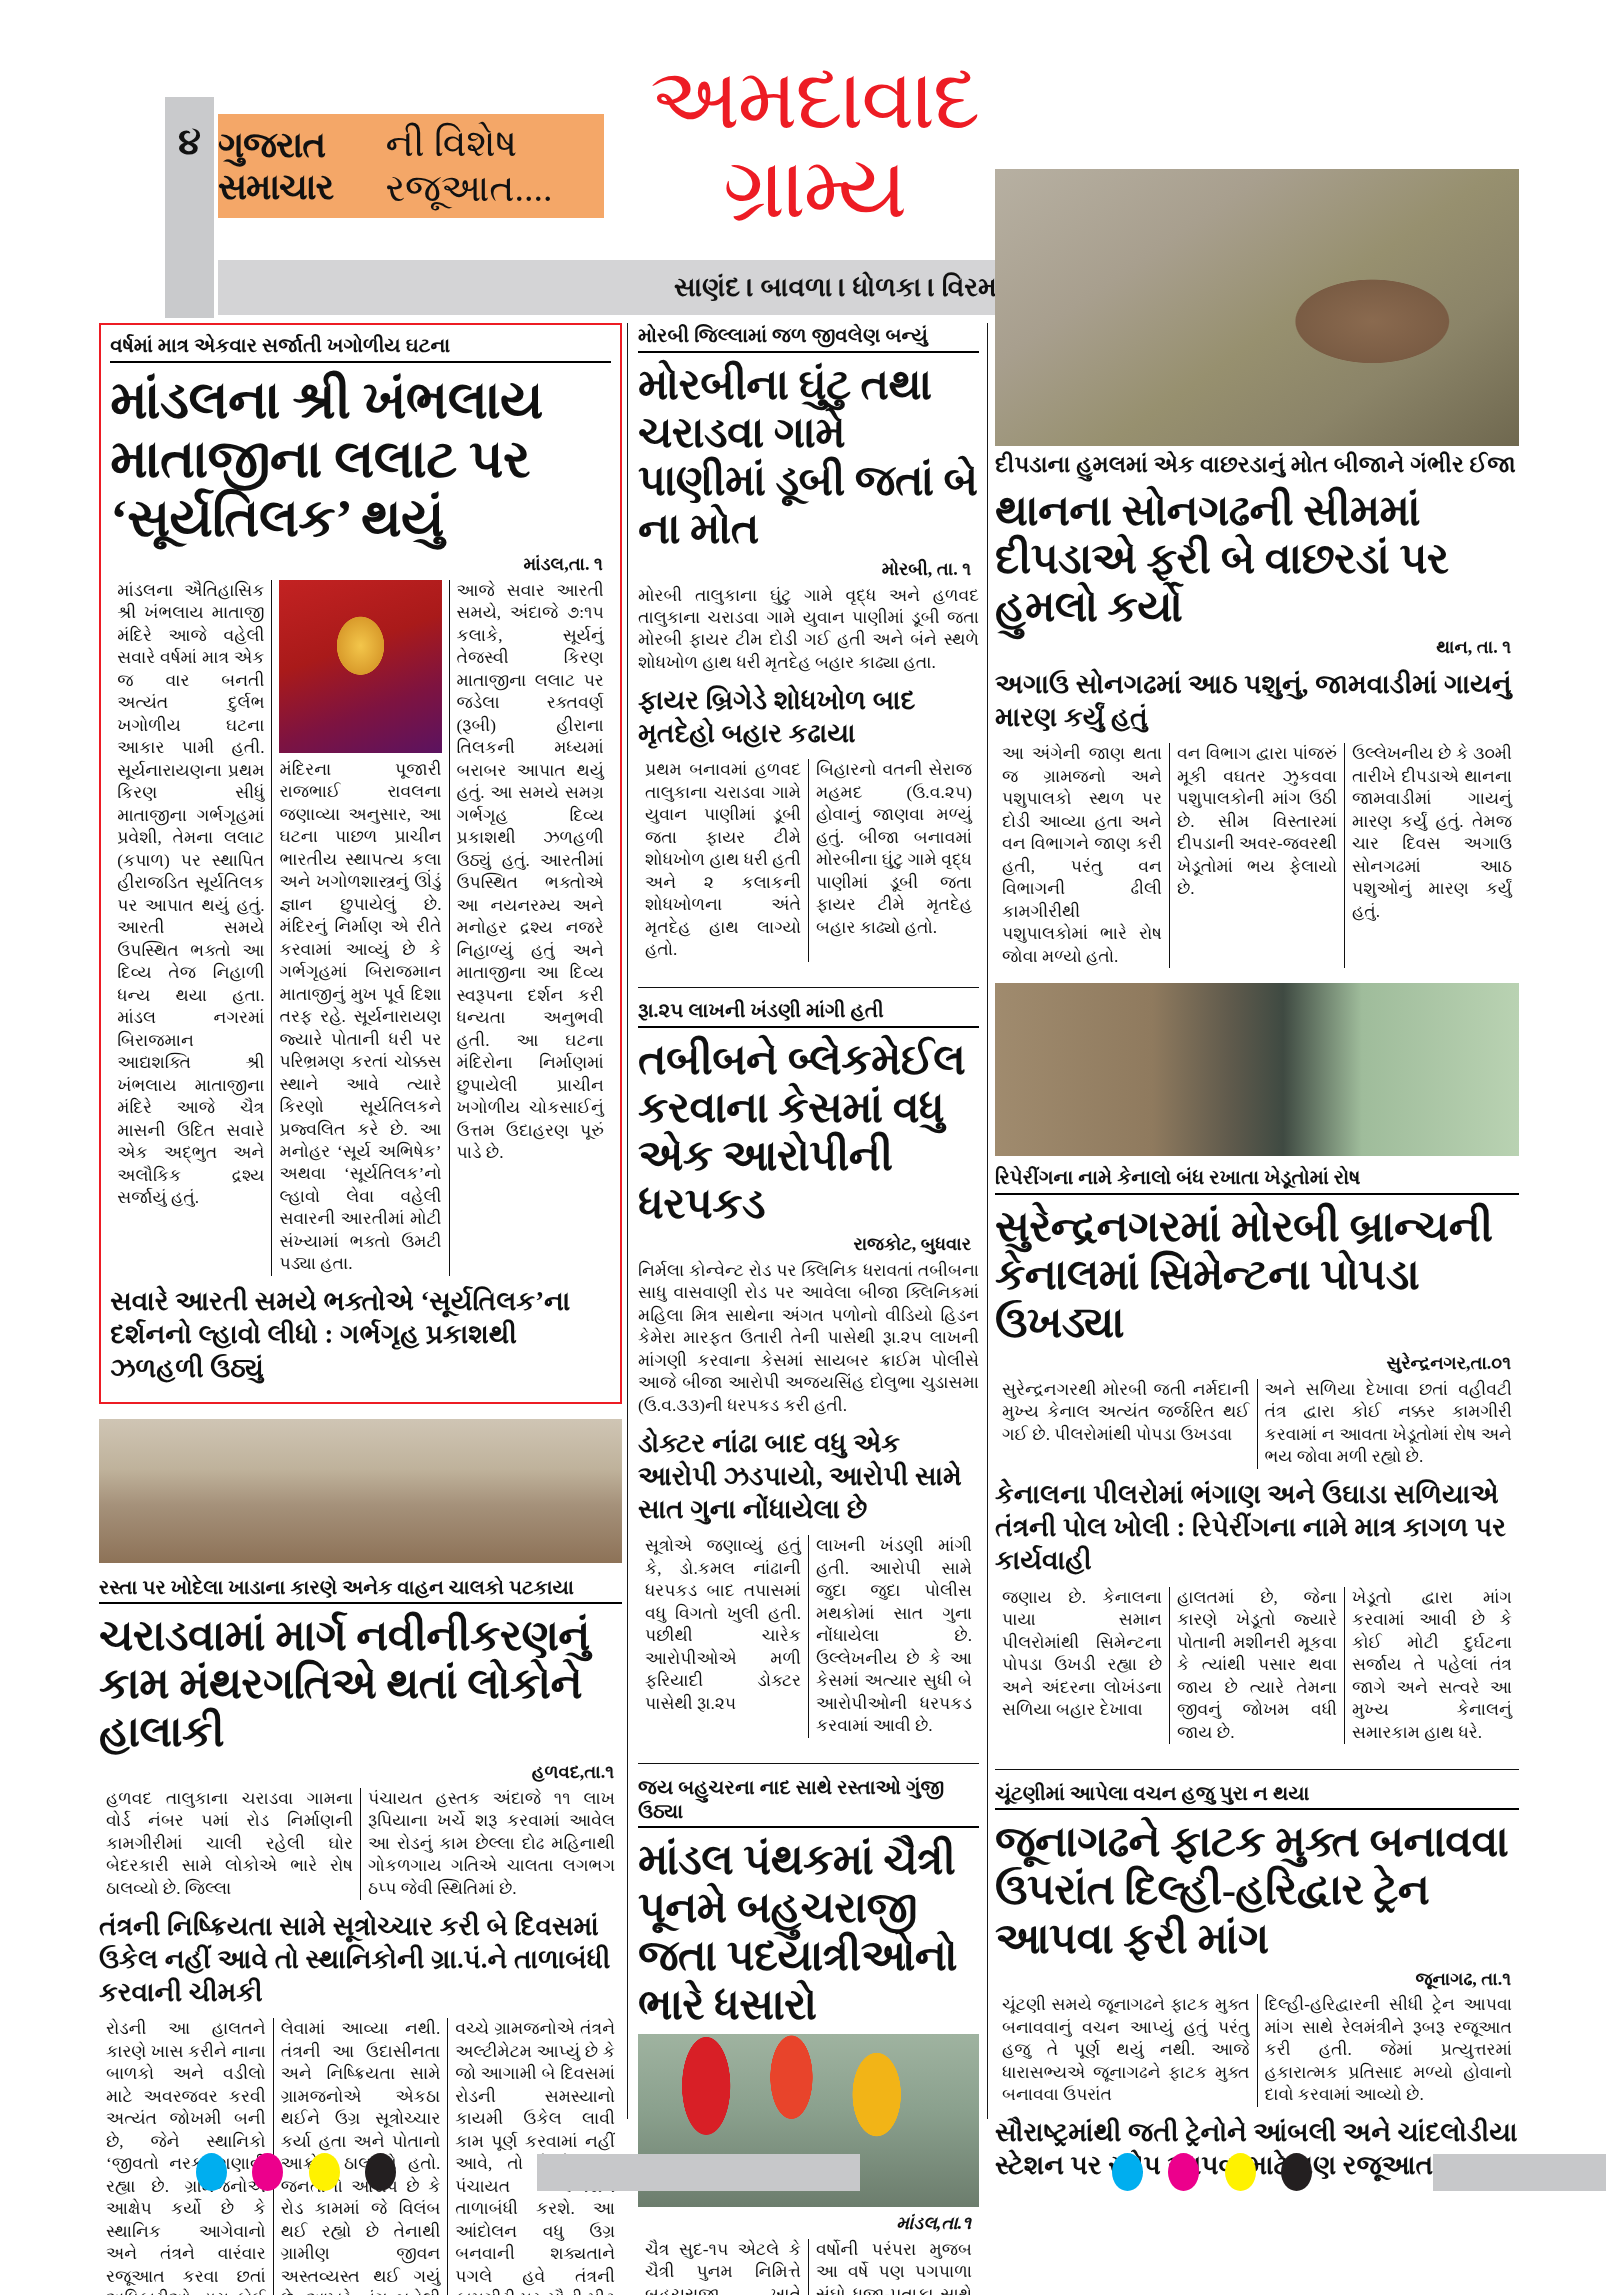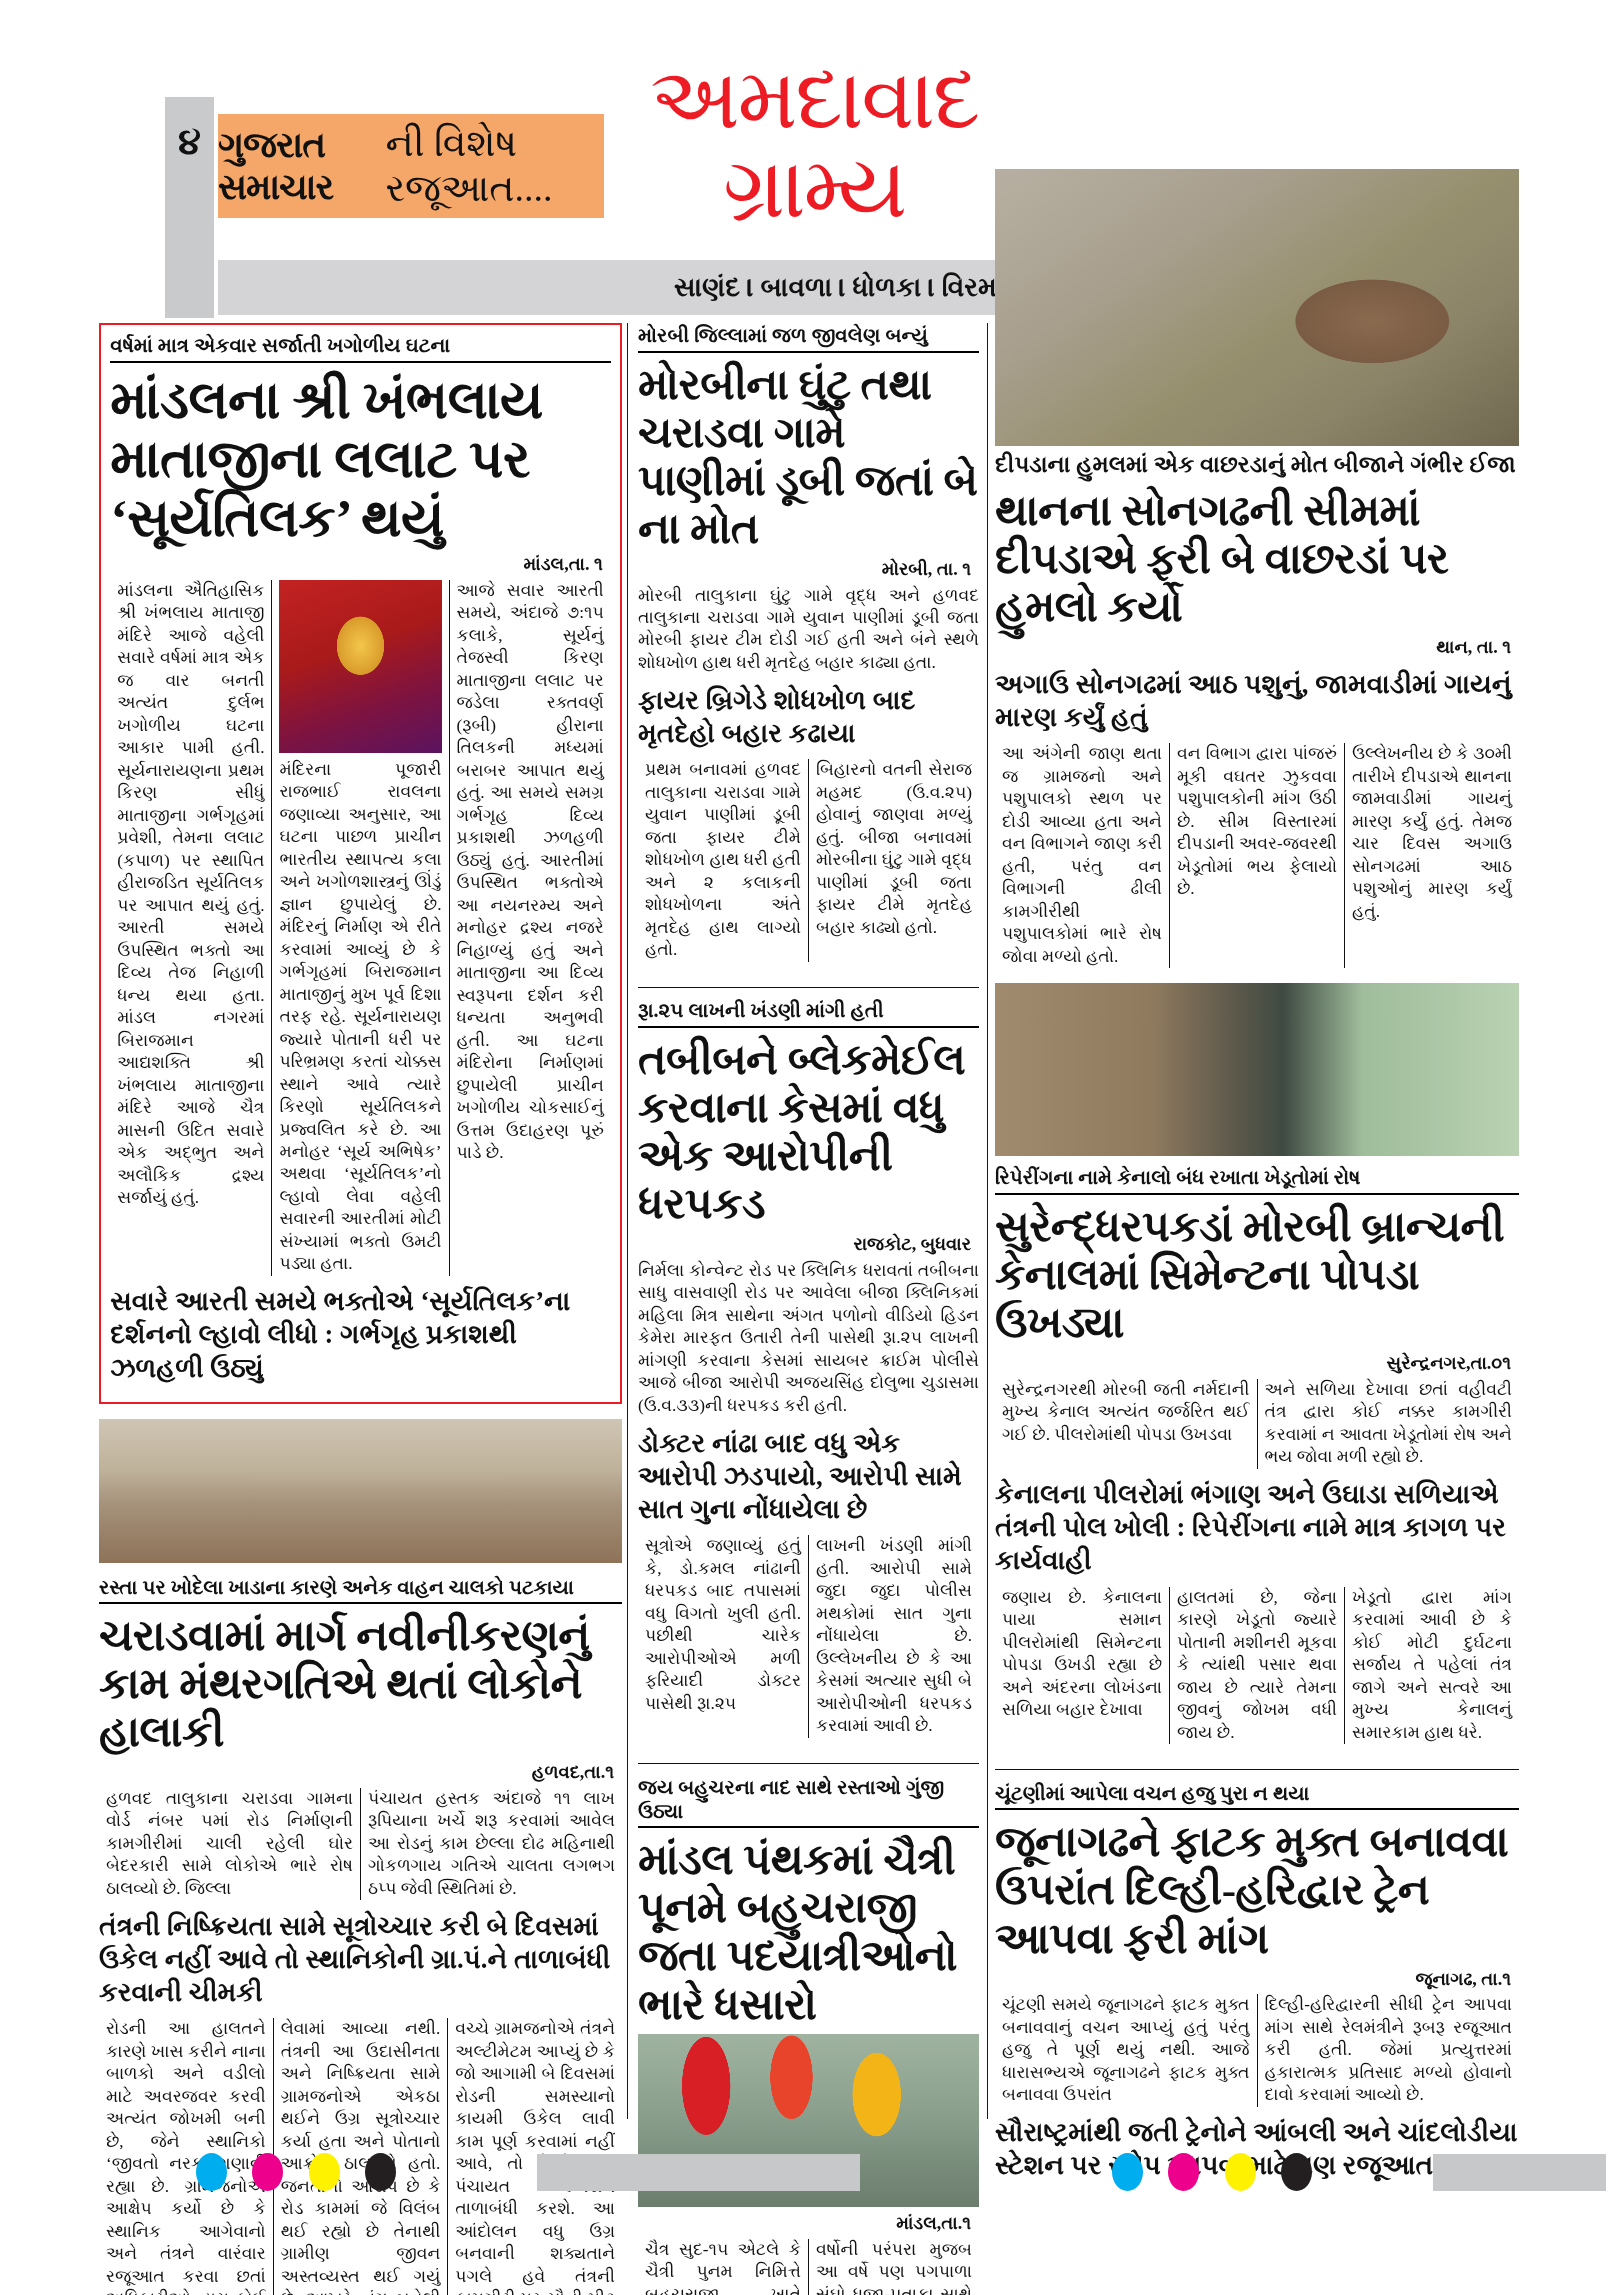--- a/index.html
+++ b/index.html
@@ -146,21 +146,21 @@
         <div class="body-txt">લાખની ખંડણી માંગી હતી. આરોપી સામે જુદા જુદા પોલીસ મથકોમાં સાત ગુના નોંધાયેલા છે. ઉલ્લેખનીય છે કે આ કેસમાં અત્યાર સુધી બે આરોપીઓની ધરપકડ કરવામાં આવી છે.</div>
       </div>
     </div>
 
     <div class="rule"></div>
 
     <div class="article">
       <div class="kicker">જય બહુચરના નાદ સાથે રસ્તાઓ ગુંજી ઉઠ્યા</div>
       <div class="headline h-lg">માંડલ પંથકમાં ચૈત્રી પૂનમે બહુચરાજી જતા પદયાત્રીઓનો ભારે ધસારો</div>
       <div class="photo ph-pilgrim"></div>
-      <div class="dateline" style="margin-top:5.8px;">માંડલ,તા.૧</div>
+      <div class="dateline" style="margin-top:5.8px;font-style:italic;">માંડલ,તા.૧</div>
       <div class="cols">
         <div class="body-txt">ચૈત્ર સુદ-૧૫ એટલે કે ચૈત્રી પુનમ નિમિત્તે બહુચરાજી ખાતે યોજાતા મેળામાં જવા માંડલ પંથકમાંથી પદયાત્રીઓનો પ્રવાહ ઉમટ્યો છે. વહેલી સવારથી જ ‘જય બહુચર’ના નાદ સાથે રસ્તાઓ ગુંજી ઉઠ્યા હતા.</div>
         <div class="body-txt">વર્ષોની પરંપરા મુજબ આ વર્ષે પણ પગપાળા સંઘો ધજા-પતાકા સાથે માતાજીના ધામ તરફ રવાના થયા હતા અને માર્ગો પર ભક્તિમય માહોલ જોવા મળ્યો હતો.</div>
       </div>
 
     </div>
 
   </div>
 
   <div class="col" style="left:995px;top:169px;width:524px;">
@@ -176,21 +176,21 @@
         <div class="body-txt">આ અંગેની જાણ થતા જ ગ્રામજનો અને પશુપાલકો સ્થળ પર દોડી આવ્યા હતા અને વન વિભાગને જાણ કરી હતી, પરંતુ વન વિભાગની ઢીલી કામગીરીથી પશુપાલકોમાં ભારે રોષ જોવા મળ્યો હતો.</div>
         <div class="body-txt">વન વિભાગ દ્વારા પાંજરું મૂકી વઘતર ઝુકવવા પશુપાલકોની માંગ ઉઠી છે. સીમ વિસ્તારમાં દીપડાની અવર-જવરથી ખેડૂતોમાં ભય ફેલાયો છે.</div>
         <div class="body-txt">ઉલ્લેખનીય છે કે ૩૦મી તારીખે દીપડાએ થાનના જામવાડીમાં ગાયનું મારણ કર્યું હતું. તેમજ ચાર દિવસ અગાઉ સોનગઢમાં આઠ પશુઓનું મારણ કર્યું હતું.</div>
       </div>
     </div>
 
     <div class="photo ph-canal"></div>
 
     <div class="article" style="margin-top:9.2px;">
       <div class="kicker">રિપેરીંગના નામે કેનાલો બંધ રખાતા ખેડૂતોમાં રોષ</div>
-      <div class="headline h-lg">સુરેન્દ્ધરપકડાં મોરબી બ્રાન્ચની કેનાલમાં સિમેન્ટના પોપડા ઉખડ્યા</div>
+      <div class="headline h-lg">સુરેન્દ્રનગરમાં મોરબી બ્રાન્ચની કેનાલમાં સિમેન્ટના પોપડા ઉખડ્યા</div>
       <div class="dateline">સુરેન્દ્રનગર,તા.૦૧</div>
       <div class="cols">
         <div class="body-txt">સુરેન્દ્રનગરથી મોરબી જતી નર્મદાની મુખ્ય કેનાલ અત્યંત જર્જરિત થઈ ગઈ છે. પીલરોમાંથી પોપડા ઉખડવા</div>
         <div class="body-txt">અને સળિયા દેખાવા છતાં વહીવટી તંત્ર દ્વારા કોઈ નક્કર કામગીરી કરવામાં ન આવતા ખેડૂતોમાં રોષ અને ભય જોવા મળી રહ્યો છે.</div>
       </div>
       <div class="subhead">કેનાલના પીલરોમાં ભંગાણ અને ઉઘાડા સળિયાએ તંત્રની પોલ ખોલી : રિપેરીંગના નામે માત્ર કાગળ પર કાર્યવાહી</div>
       <div class="cols">
         <div class="body-txt">જણાય છે. કેનાલના પાયા સમાન પીલરોમાંથી સિમેન્ટના પોપડા ઉખડી રહ્યા છે અને અંદરના લોખંડના સળિયા બહાર દેખાવા</div>
         <div class="body-txt">હાલતમાં છે, જેના કારણે ખેડૂતો જ્યારે પોતાની મશીનરી મૂકવા કે ત્યાંથી પસાર થવા જાય છે ત્યારે તેમના જીવનું જોખમ વધી જાય છે.</div>
         <div class="body-txt">ખેડૂતો દ્વારા માંગ કરવામાં આવી છે કે કોઈ મોટી દુર્ઘટના સર્જાય તે પહેલાં તંત્ર જાગે અને સત્વરે આ મુખ્ય કેનાલનું સમારકામ હાથ ધરે.</div>

